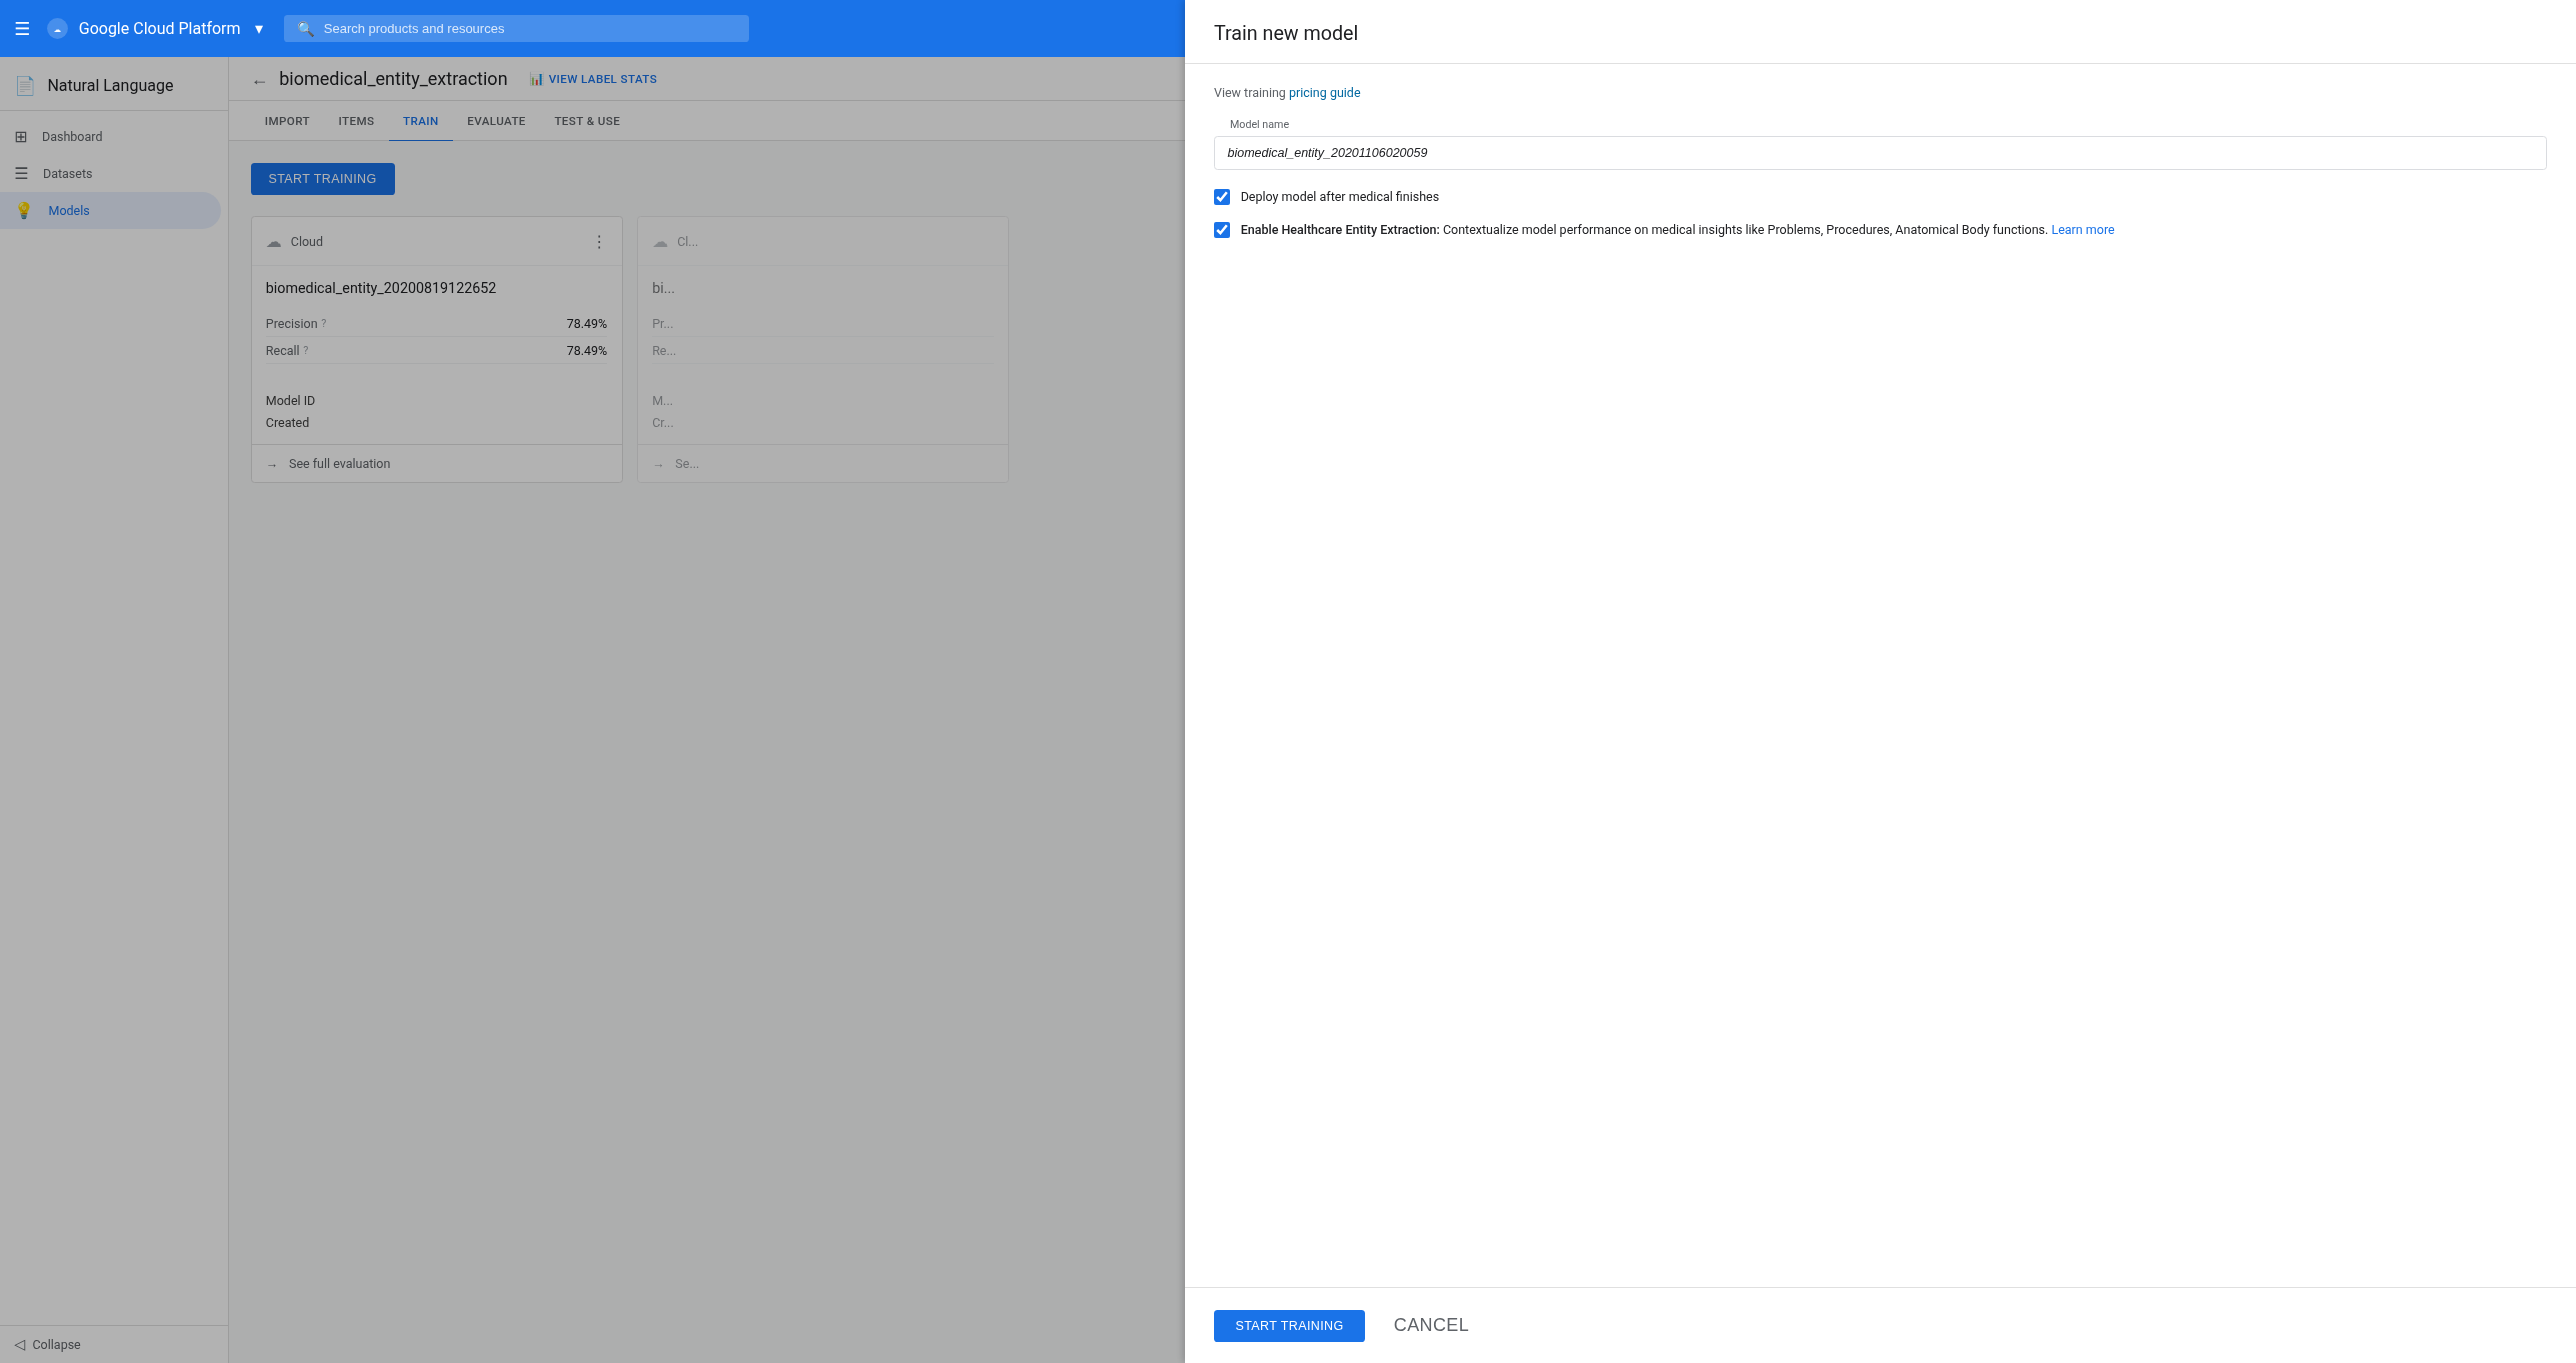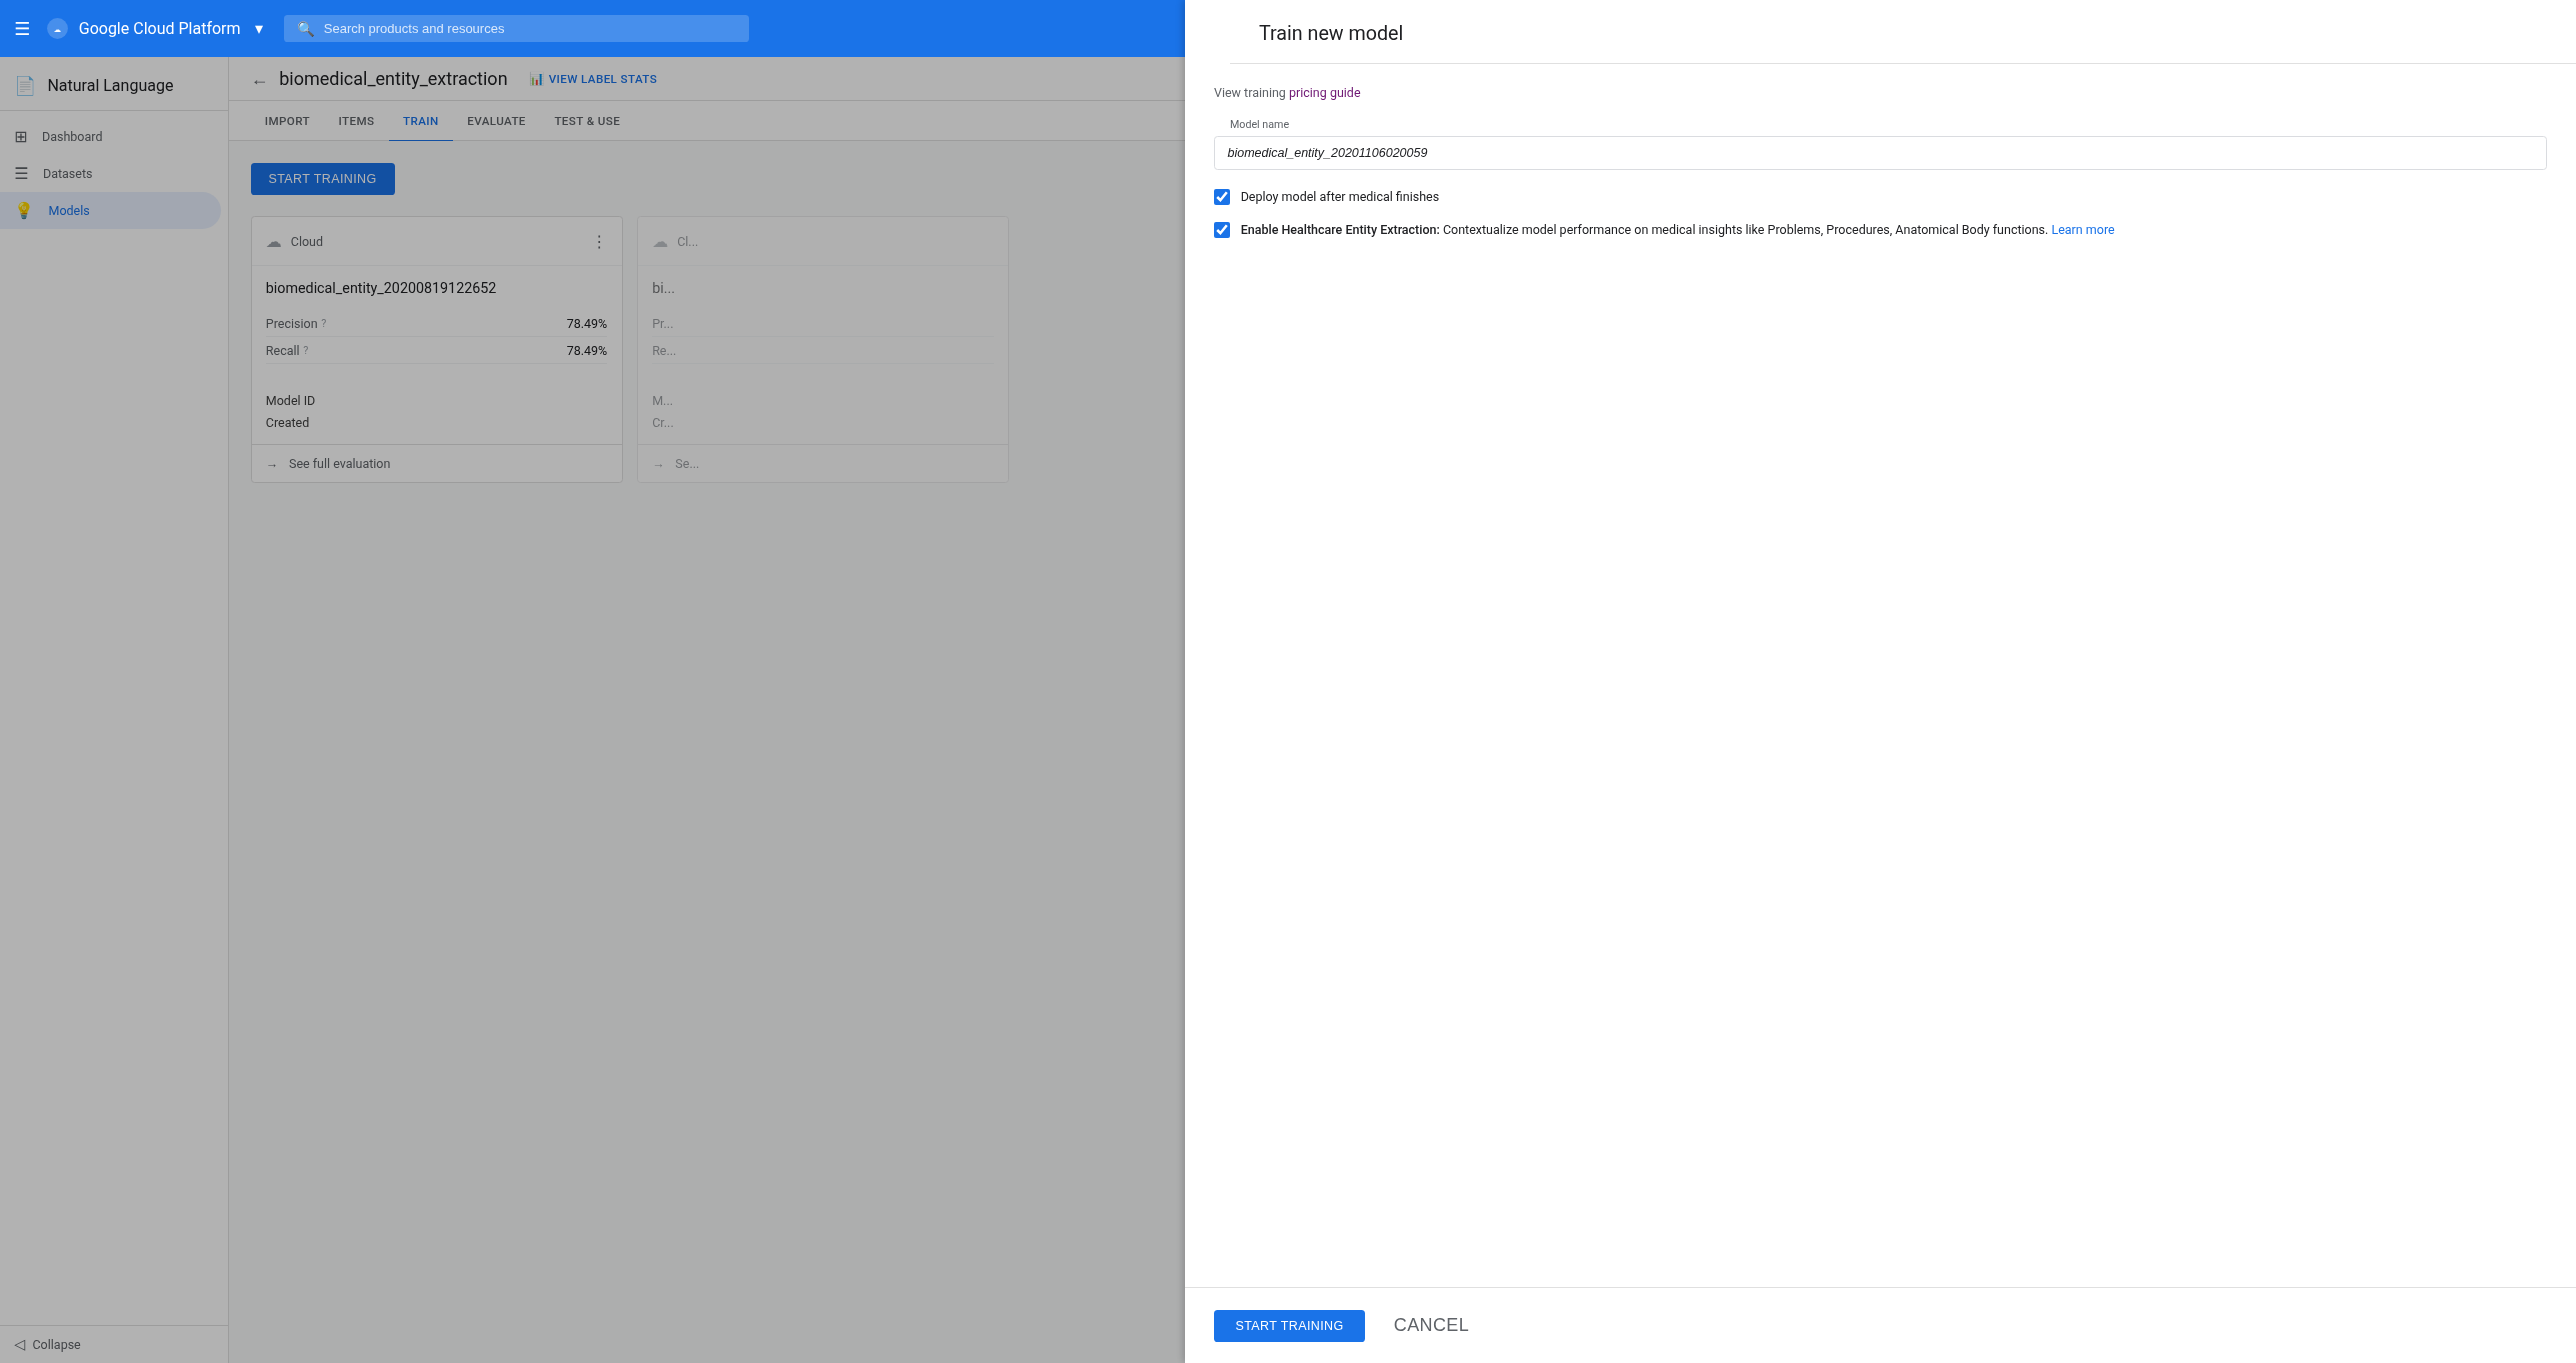--- a/index.html
+++ b/index.html
@@ -241,26 +241,25 @@
       height: 100vh;
       background: white;
       z-index: 300;
       display: flex;
       flex-direction: column;
       box-shadow: -1.8px 0 7.2px rgba(0,0,0,0.2);
     }
     .panel-header {
       padding: 21.5px 29px 18px;
       border-bottom: 0.9px solid #e0e0e0;
-      margin-left: 45px;
     }
     .panel-title { font-size: 19.7px; color: #202124; font-weight: 400; }
     .panel-body { padding: 21.5px 29px; flex: 1; overflow: auto; }
     .pricing-row { margin-bottom: 18px; font-size: 12.5px; color: #5f6368; }
-    .pricing-link { color: #701a75; text-decoration: none; }
+    .pricing-link { color: #0369a1; text-decoration: none; }
     .form-group { margin-bottom: 18px; }
     .form-label { font-size: 10.7px; color: #5f6368; margin-bottom: 5.4px; display: block; font-weight: 400; margin-left: 16px; }
     .form-input {
       width: 100%;
       padding: 9px 12.5px;
       border: 0.9px solid #dadce0;
       border-radius: 3.6px;
       font-size: 12.5px;
       color: #202124;
       outline: none;

